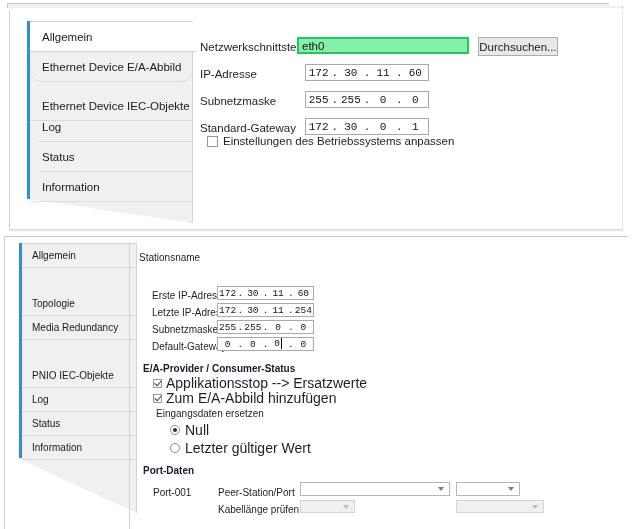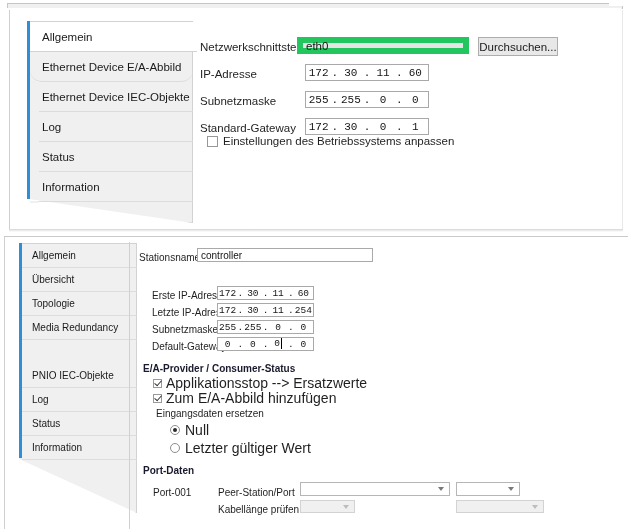--- a/index.html
+++ b/index.html
@@ -72,21 +72,21 @@
     position:absolute; left:3px; width:9px; height:2px; background:#f0f0f0;
   }
 
   
   .form-top{ position:absolute; left:0; top:0; }
   .lbl{
     position:absolute; font-size:11.5px; color:#1f1f1f; white-space:nowrap;
   }
   .tbox{
     position:absolute; box-sizing:border-box;
-    background:#e5e5e5; border:6px solid #22c55e;
+    background:#86efac; border:2px solid #22c55e;
     font-size:11.5px; color:#141414;
     display:flex; align-items:center;
     padding-left:3px;
   }
   .btn{
     position:absolute; box-sizing:border-box;
     background:#e8e8e8; border:1px solid #adadad;
     font-size:11.5px; color:#1a1a1a;
     display:flex; align-items:center; justify-content:center;
     cursor:default;
@@ -221,21 +221,21 @@
     <div class="nav-top">
       <div class="nav-body"></div>
       <div class="nav-accent"></div>
 
       <div class="nav-item sel" style="top:1px;">
         <span>Allgemein</span>
       </div>
       <div class="nav-item" style="top:31px;border-radius:12px;">
         <span>Ethernet Device E/A-Abbild</span>
       </div>
-      <div class="nav-item" style="top:61px;">
+      <div class="nav-item" style="top:70px;">
         <span>Ethernet Device IEC-Objekte</span>
       </div>
       <div class="nav-item" style="top:91px;">
         <span>Log</span>
       </div>
       <div class="nav-item" style="top:121px;">
         <span>Status</span>
       </div>
       <div class="nav-item last" style="top:151px;">
         <span>Information</span>
@@ -298,23 +298,20 @@
 
   <div class="panel-bot">
 
     <div class="nav-bot">
       <div class="nav-body"></div>
       <div class="nav-accent"></div>
 
       <div class="nav-item-b" style="top:1px;">
         <span>Allgemein</span>
       </div>
-      <div class="nav-item-b" style="top:25px;">
-        <span>Übersicht</span>
-      </div>
       <div class="nav-item-b" style="top:49px;">
         <span>Topologie</span>
       </div>
       <div class="nav-item-b" style="top:73px;">
         <span>Media Redundancy</span>
       </div>
       <div class="nav-item-b" style="top:121px;">
         <span>PNIO IEC-Objekte</span>
       </div>
       <div class="nav-item-b" style="top:145px;">
@@ -322,21 +319,20 @@
       </div>
       <div class="nav-item-b" style="top:169px;">
         <span>Status</span>
       </div>
       <div class="nav-item-b" style="top:193px;">
         <span>Information</span>
       </div>
     </div>
 
     <div class="lbl-s" style="left:134px; top:15px;">Stationsname</div>
-    <div class="tbox-s" style="left:192px; top:11px; width:176px; height:14px;">controller</div>
 
 
     <div class="lbl-s" style="left:147px; top:53px;">Erste IP-Adresse</div>
     <div class="ipbox-s" style="left:212px; top:49px; width:97px; height:14px;">
       <span class="oct">172</span>
       <span class="dot">.</span>
       <span class="oct">30</span>
       <span class="dot">.</span>
       <span class="oct">11</span>
       <span class="dot">.</span>

